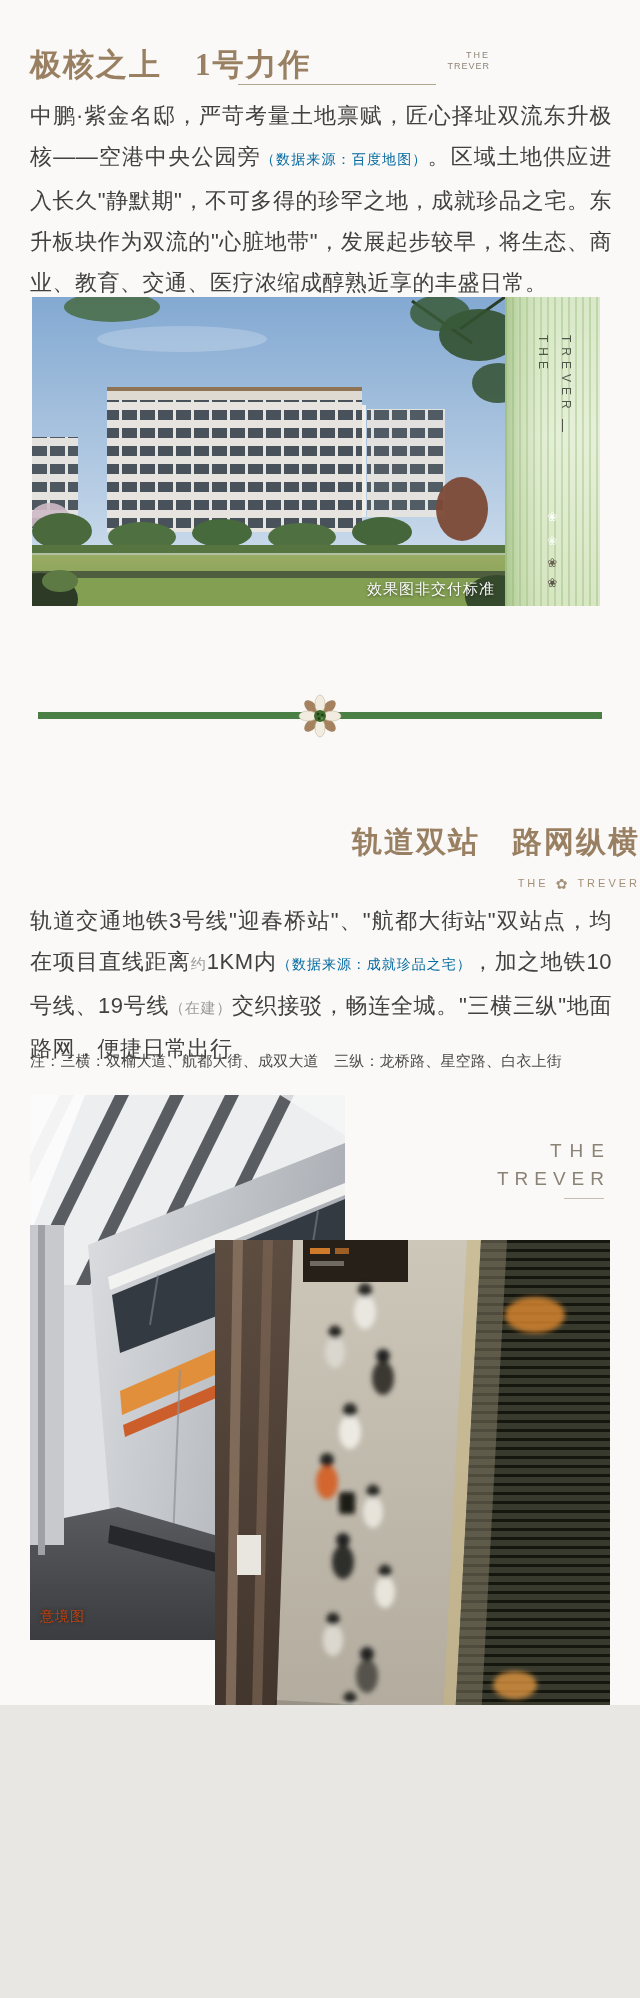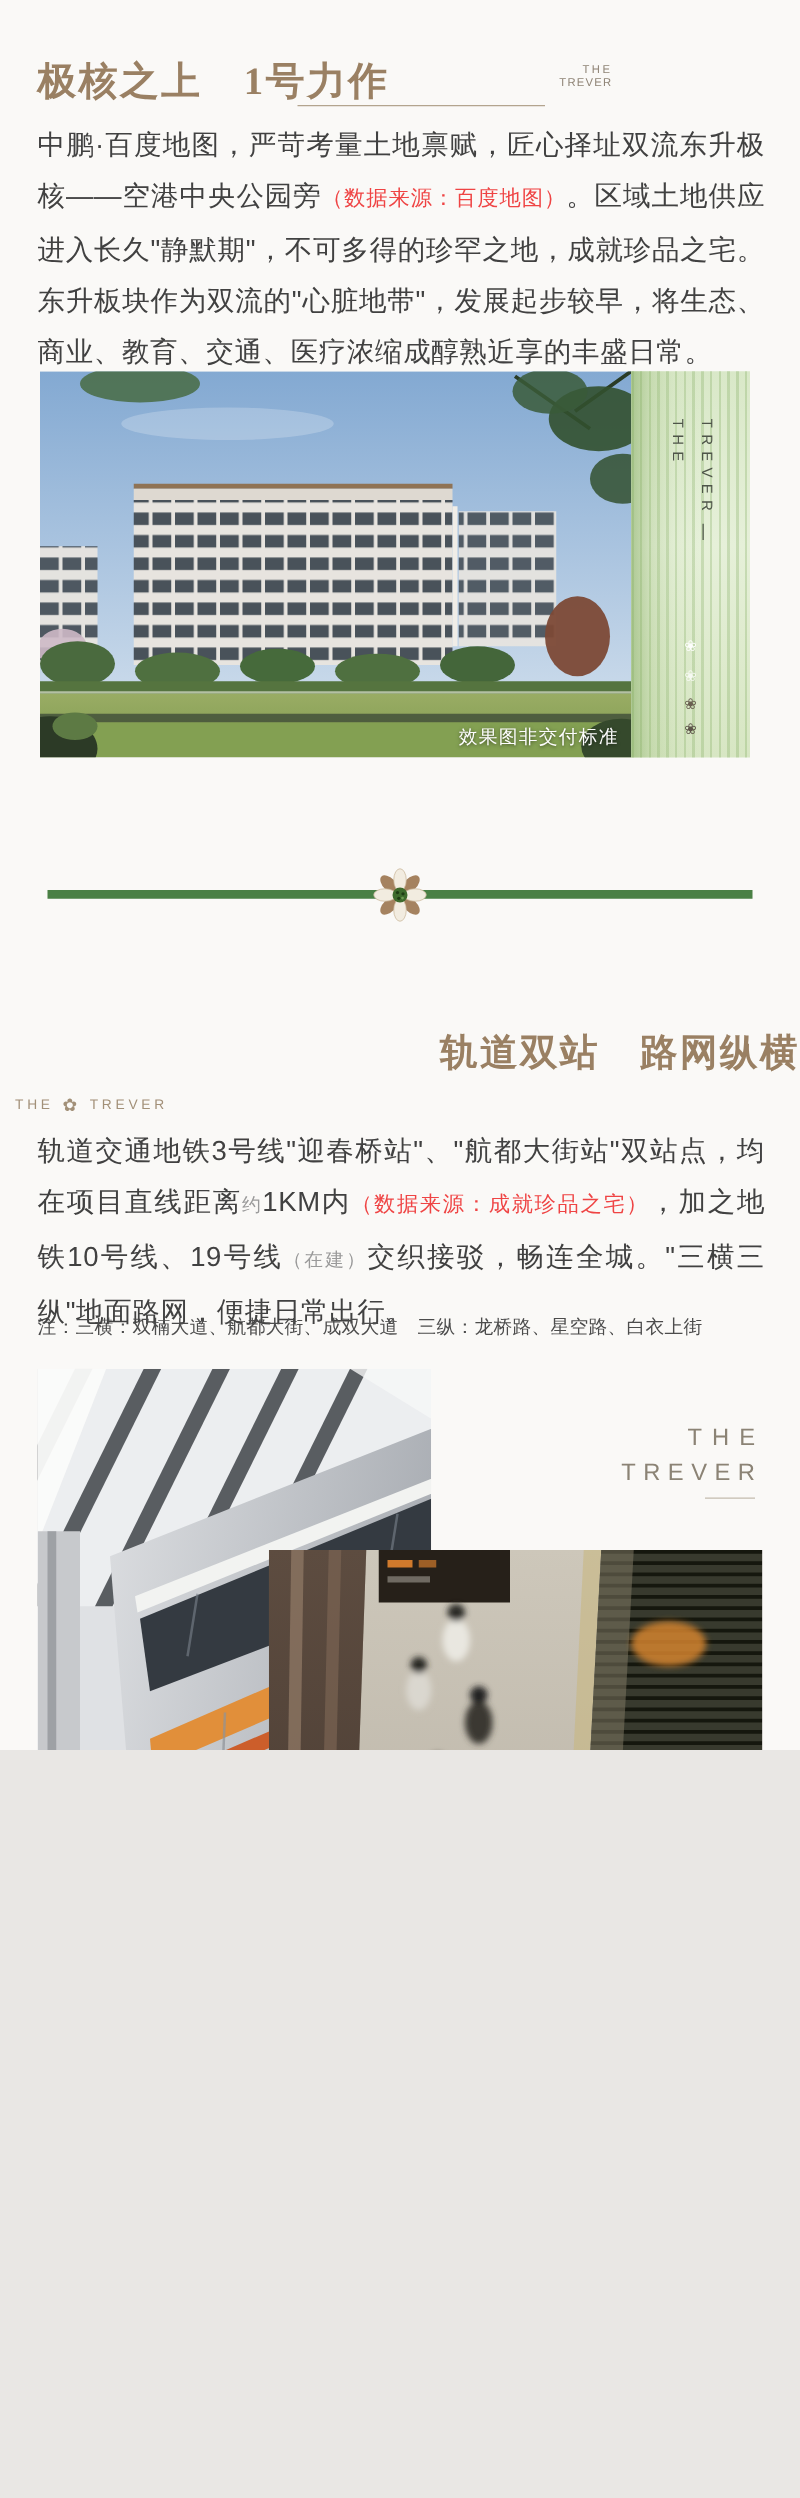--- a/index.html
+++ b/index.html
@@ -1,32 +1,32 @@
 <!DOCTYPE html>
 <html><head>
 <meta charset="utf-8">
 <style>
   html,body{margin:0;padding:0;background:#e9e7e4;}
-  .page{position:relative;width:640px;height:1400px;margin:0 auto;background:#faf9f7;
+  .page{position:relative;width:640px;height:1705px;margin:0 auto;background:#faf9f7;
         overflow:hidden;font-family:"Liberation Sans","DejaVu Sans",sans-serif;}
   .abs{position:absolute;}
 
   
   .h1{left:30px;top:44px;font-family:"Liberation Serif","DejaVu Serif",serif;
       font-size:31px;font-weight:bold;color:#9a8063;letter-spacing:2px;white-space:nowrap;}
   .h1-rule{left:238px;top:84px;width:198px;height:1px;background:#b3a48e;}
   .brand-top{left:430px;top:50px;width:60px;text-align:right;color:#8f8476;line-height:11px;}
   .brand-top .bt1{font-size:9px;letter-spacing:2px;}
   .brand-top .bt2{font-size:9px;letter-spacing:1px;}
 
   
   .p{left:30px;width:582px;font-size:22px;line-height:41px;color:#414141;
      text-align:justify;letter-spacing:.5px;}
   .small{font-size:15px;color:#9a9a9a;}
-  .src{font-size:17px;color:#ef4444;}
+  .src{font-size:14px;color:#0369a1;}
   .note{left:30px;top:1052px;font-size:15px;color:#4c4c4c;letter-spacing:.2px;white-space:nowrap;}
 
   
   .fig{left:32px;top:297px;width:568px;height:309px;}
   .photo{position:absolute;left:0;top:0;width:473px;height:309px;overflow:hidden;}
   .strip{position:absolute;left:473px;top:0;width:95px;height:309px;
          background:
            linear-gradient(90deg,rgba(130,170,95,.55) 0,rgba(150,185,115,.30) 14px,rgba(190,215,165,.12) 34px,rgba(0,0,0,0) 55px),
            repeating-linear-gradient(90deg,rgba(120,165,85,.28) 0 2px,rgba(0,0,0,0) 2px 7px),
            linear-gradient(180deg,#d9e8c8 0%,#e6f0d9 45%,#d7e6c3 100%);}
@@ -41,21 +41,21 @@
   .badge{position:absolute;right:105px;top:283px;font-size:15px;color:#fdfdfd;
          letter-spacing:1px;text-shadow:0 1px 3px rgba(0,0,0,.55);}
 
   
   .bar{left:38px;width:564px;height:7px;background:#4a8045;}
   .orn{width:44px;height:44px;left:298px;}
 
   
   .h2{left:0;right:0;top:822px;text-align:right;font-family:"Liberation Serif","DejaVu Serif",serif;
       font-size:30px;font-weight:bold;color:#9a8063;letter-spacing:2px;}
-  .brand2{left:0;right:0;top:876px;text-align:left;color:#a29078;font-size:11px;letter-spacing:3px;padding-left:12px;}
+  .brand2{left:0;right:0;top:876px;text-align:right;color:#a29078;font-size:11px;letter-spacing:3px;}
   .brand2 .fl{font-size:14px;vertical-align:-2px;padding:0 7px;}
 
   
   .photo-left{left:30px;top:1095px;width:315px;height:545px;z-index:1;overflow:hidden;}
   .photo-right{left:215px;top:1240px;width:395px;height:515px;z-index:2;overflow:hidden;}
   .cap{position:absolute;color:#c2410c;opacity:.95;text-shadow:0 0 4px rgba(0,0,0,.6);letter-spacing:1px;text-align:right;}
   .cap-left{left:10px;bottom:14px;font-size:14px;}
   .cap-right{right:10px;bottom:12px;font-size:13px;}
   .metro-brand{right:36px;top:1140px;text-align:right;color:#8b8375;z-index:3;}
   .metro-brand .mb1{font-size:19px;letter-spacing:8px;margin-right:-8px;}
@@ -78,21 +78,21 @@
 
 <div class="page">
 
   <div class="abs h1">极核之上　1号力作</div>
   <div class="abs h1-rule"></div>
   <div class="abs brand-top">
     <div class="bt1">THE</div>
     <div class="bt2">TREVER</div>
   </div>
 
-  <div class="abs p" style="top:95px"><span>中鹏·百度地图，严苛考量土地禀赋，匠心择址双流东升极核——空港中央公园旁</span><span class="src">（数据来源：百度地图）</span><span>。区域土地供应进入长久"静默期"，不可多得的珍罕之地，成就珍品之宅。东升板块作为双流的"心脏地带"，发展起步较早，将生态、商业、教育、交通、医疗浓缩成醇熟近享的丰盛日常。</span></div>
+  <div class="abs p" style="top:95px"><span>中鹏·紫金名邸，严苛考量土地禀赋，匠心择址双流东升极核——空港中央公园旁</span><span class="src">（数据来源：百度地图）</span><span>。区域土地供应进入长久"静默期"，不可多得的珍罕之地，成就珍品之宅。东升板块作为双流的"心脏地带"，发展起步较早，将生态、商业、教育、交通、医疗浓缩成醇熟近享的丰盛日常。</span></div>
 
   <div class="abs fig">
     <div class="photo">
       <svg width="473" height="309" viewBox="0 0 473 309">
         <defs>
           <linearGradient id="sky" x1="0" y1="0" x2="0" y2="1">
             <stop offset="0" stop-color="#83a9d2"></stop>
               <stop offset="1" stop-color="#d7e3ef"></stop>
           </linearGradient>
           <linearGradient id="lawn" x1="0" y1="0" x2="0" y2="1">

